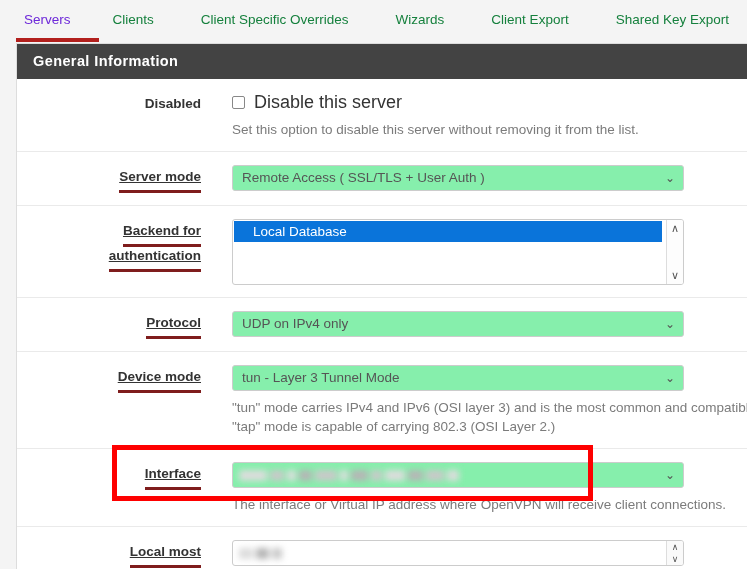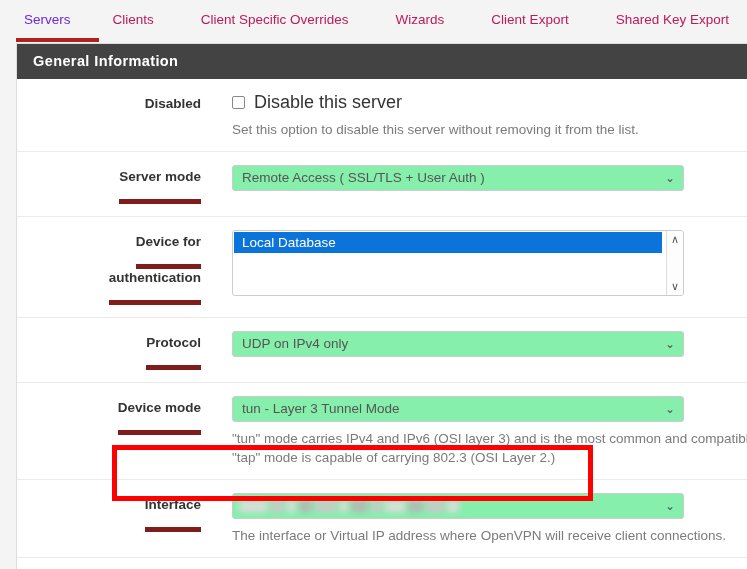--- a/index.html
+++ b/index.html
@@ -14,21 +14,21 @@
   .tabbar {
     position: relative;
     height: 43px;
     background: #f4f4f4;
     padding-left: 33px;
     white-space: nowrap;
   }
   .tab {
     display: inline-block;
     font-size: 13.5px;
-    color: #be185d;
+    color: #15803d;
     line-height: 28px;
     padding-top: 6px;
     margin-right: 47px;
     cursor: pointer;
     text-decoration: none;
   }
   .tab.first { margin-right: 42px; margin-left: -9px; }
   .tab.active { color: #6d28d9; }
   .tab-underline {
     position: absolute;
@@ -70,23 +70,24 @@
     width: 184px;
     flex: 0 0 184px;
     text-align: right;
     font-size: 13.5px;
     font-weight: bold;
     color: #333;
     padding-top: 3px;
     line-height: 18px;
   }
   .form-label .u {
-    border-bottom: 5px solid #7f1d1d;
+    border-bottom: 3px solid #7f1d1d;
     display: inline-block;
-    padding-bottom: 13px;
+    padding-bottom: 4px;
+    text-decoration: underline;
   }
   .form-control-wrap {
     flex: 1 1 auto;
     padding-left: 31px;
     min-width: 0;
   }
 
   
   .select {
     position: relative;
@@ -117,21 +118,21 @@
     height: 66px;
     border: 1px solid #ccc;
     border-radius: 3px;
     background: #fff;
     overflow: hidden;
   }
   .ms-option {
     font-size: 13.5px;
     color: #fff;
     background: #0a74da;
-    padding: 2px 0 2px 8px;
+    padding: 2px 0 2px 19px;
     margin: 1px 1px 0 1px;
     width: 428px;
     line-height: 17px;
     cursor: pointer;
   }
   .ms-scroll {
     position: absolute;
     top: 0; right: 0;
     width: 17px; height: 100%;
     background: #fdfdfd;
@@ -263,21 +264,21 @@
         <div class="form-control-wrap">
           <div class="select">
             <span>Remote Access ( SSL/TLS + User Auth )</span>
             <span class="chev">⌄</span>
           </div>
         </div>
       </div>
 
       <div class="form-row">
         <div class="form-label">
-          <span class="u">Device for</span><br>
+          <span class="u">Backend for</span><br>
           <span class="u">authentication</span>
         </div>
         <div class="form-control-wrap">
           <div class="multiselect">
             <div class="ms-option">Local Database</div>
             <div class="ms-scroll">
               <span class="arr up">∧</span>
               <span class="arr down">∨</span>
             </div>
           </div>

